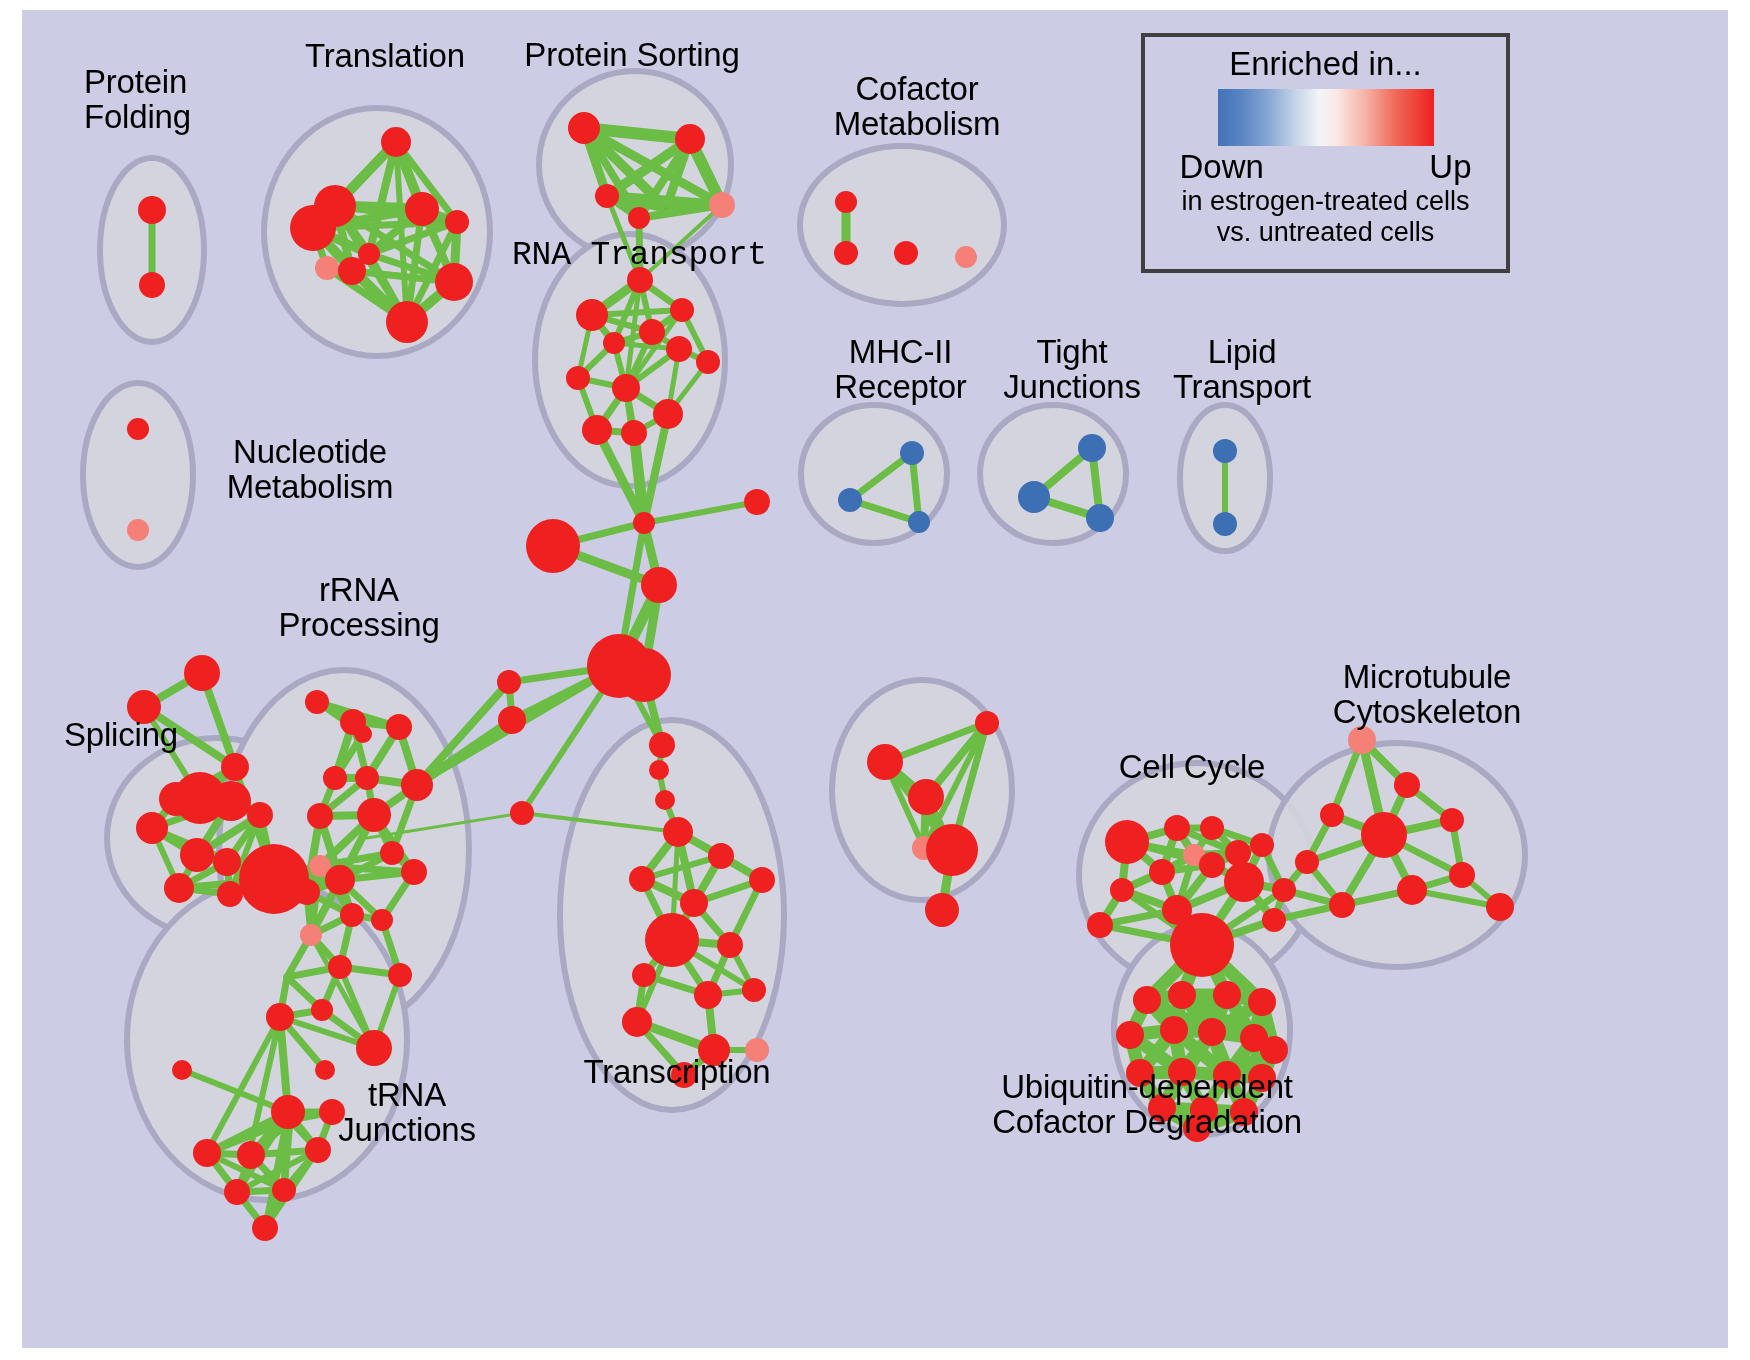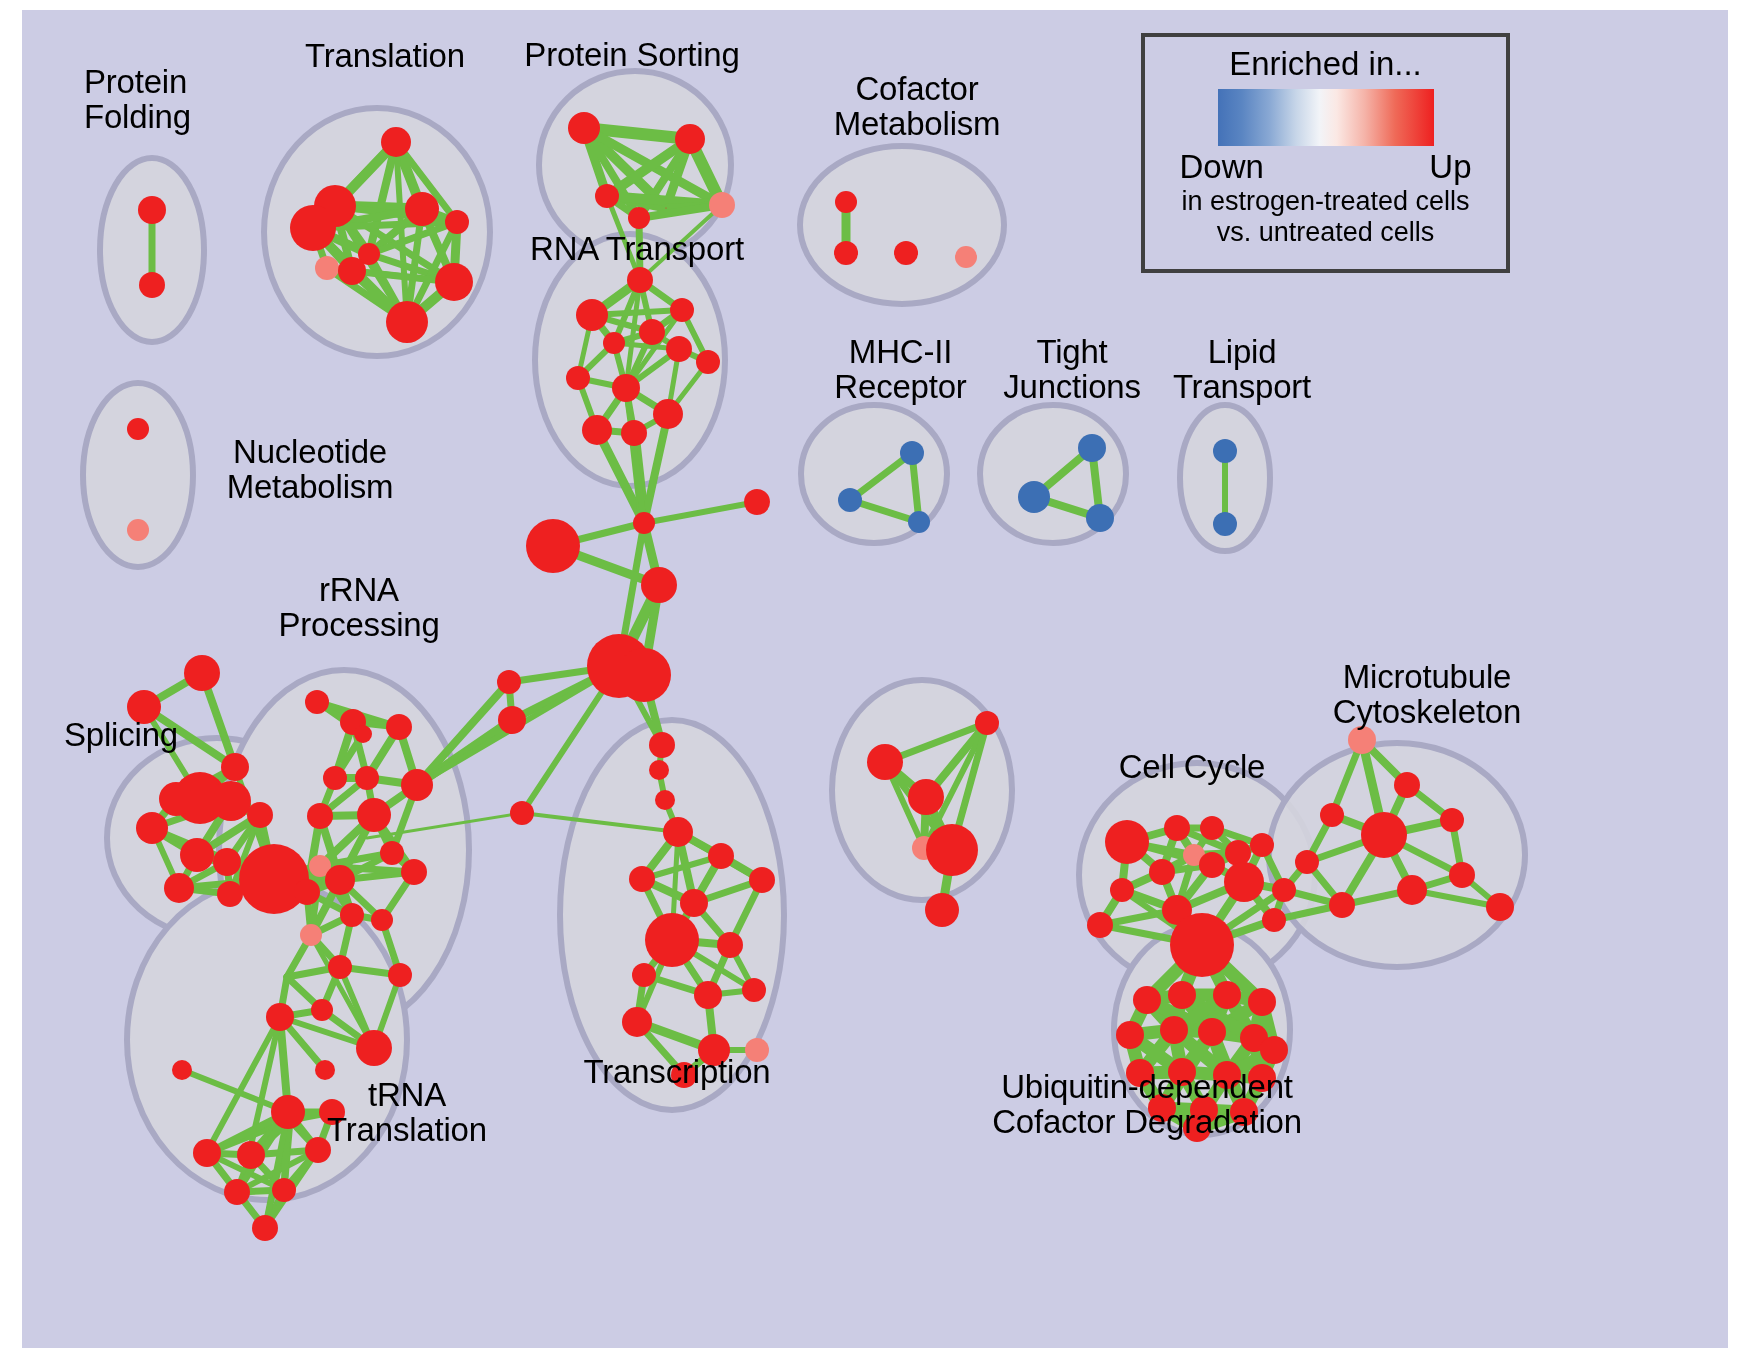--- a/index.html
+++ b/index.html
@@ -762,41 +762,41 @@
     <div class="cluster-label cl-left" style="left:62px; top:55px;">Protein
 Folding</div>
 
     <div class="cluster-label cl-center" style="left:268px; top:29px; width:190px;">Translation</div>
 
     <div class="cluster-label cl-center" style="left:480px; top:28px; width:260px;">Protein Sorting</div>
 
     <div class="cluster-label cl-center" style="left:780px; top:62px; width:230px;">Cofactor
 Metabolism</div>
 
-    <div class="cluster-label cl-center" style="left:490px; top:222px; width:250px;">RNA Transport</div>
+    <div class="cluster-label cl-center" style="left:490px; top:229px; width:250px;font-family:Liberation Mono, monospace;">RNA Transport</div>
 
     <div class="cluster-label cl-center" style="left:178px; top:425px; width:220px;">Nucleotide
 Metabolism</div>
 
     <div class="cluster-label cl-center" style="left:786px; top:325px; width:185px;">MHC-II
 Receptor</div>
 
     <div class="cluster-label cl-center" style="left:960px; top:325px; width:180px;">Tight
 Junctions</div>
 
     <div class="cluster-label cl-center" style="left:1130px; top:325px; width:180px;">Lipid
 Transport</div>
 
     <div class="cluster-label cl-center" style="left:242px; top:563px; width:190px;">rRNA
 Processing</div>
 
     <div class="cluster-label cl-left" style="left:42px; top:708px;">Splicing</div>
 
     <div class="cluster-label cl-center" style="left:290px; top:1068px; width:190px;">tRNA
-Translation</div>
+Junctions</div>
 
     <div class="cluster-label cl-center" style="left:540px; top:1045px; width:230px;">Transcription</div>
 
 
     <div class="cluster-label cl-center" style="left:1075px; top:740px; width:190px;">Cell Cycle</div>
 
     <div class="cluster-label cl-center" style="left:1275px; top:650px; width:260px;">Microtubule
 Cytoskeleton</div>
 
     <div class="cluster-label cl-center" style="left:955px; top:1060px; width:340px;">Ubiquitin-dependent

